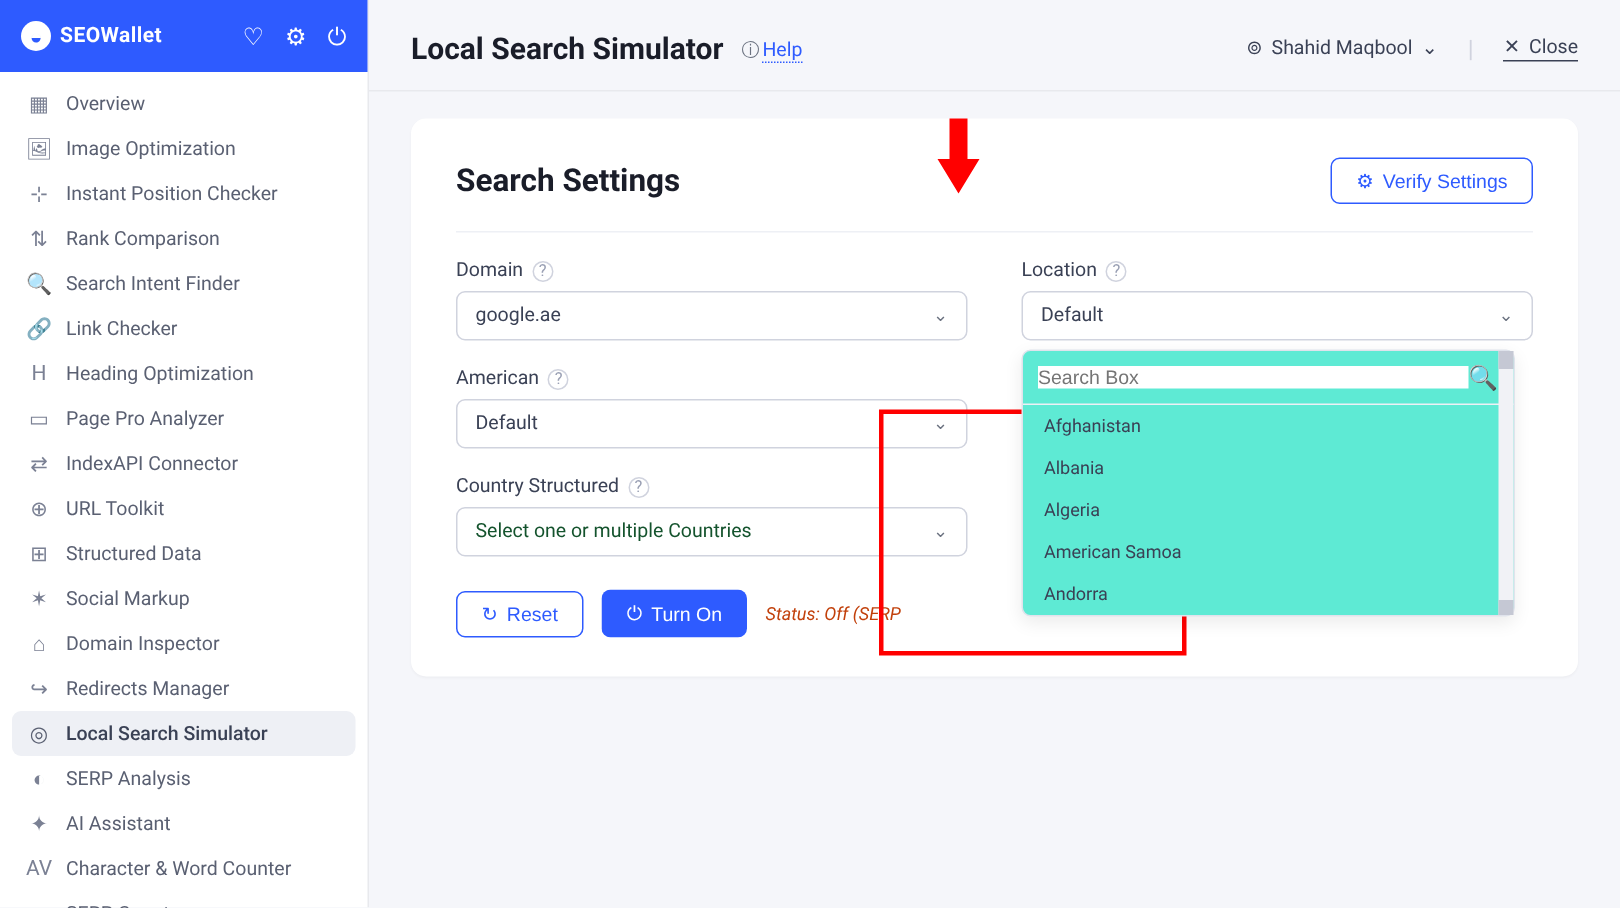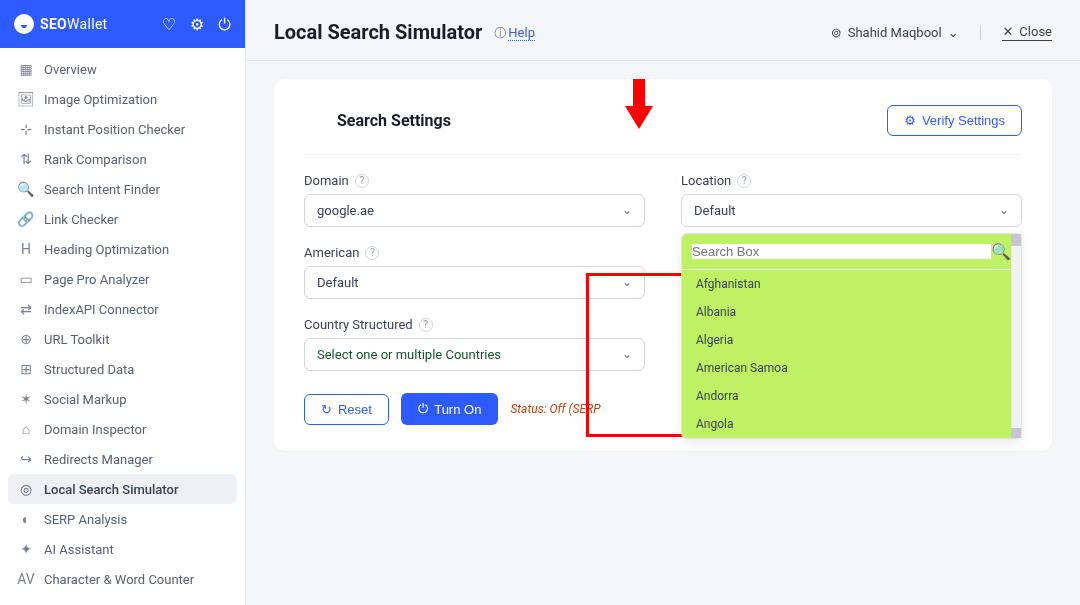--- a/index.html
+++ b/index.html
@@ -3,55 +3,55 @@
 <meta charset="utf-8">
 <style>
 * { box-sizing: border-box; margin: 0; padding: 0; }
 body { font-family: -apple-system, BlinkMacSystemFont, 'Segoe UI', Roboto, sans-serif; background: #f5f6fa; width: 1080px; height: 605px; overflow: hidden; }
 .app { display: flex; height: 605px; }
 .sidebar { width: 246px; background: #fff; border-right: 1px solid #e8e9ed; display: flex; flex-direction: column; }
 .sidebar-header { background: #2e5bff; height: 48px; display: flex; align-items: center; padding: 0 14px; justify-content: space-between; }
 .logo { display: flex; align-items: center; gap: 6px; }
 .logo-mark { width: 20px; height: 20px; background: #fff; border-radius: 50%; display: flex; align-items: center; justify-content: center; color: #2e5bff; font-size: 14px; font-weight: bold; }
 .logo-text { color: #fff; font-size: 14px; font-weight: 700; letter-spacing: .3px; }
-.logo-text .wallet { font-weight: 400; }
+.logo-text .wallet { font-weight: 700; }
 .header-icons { display: flex; gap: 14px; }
 .header-icons span { color: #fff; font-size: 16px; cursor: pointer; }
 .nav { flex: 1; overflow-y: auto; padding: 6px 8px; }
 .nav-item { display: flex; align-items: center; gap: 10px; padding: 7px 10px; font-size: 13px; color: #5a6072; cursor: pointer; border-radius: 6px; }
 .nav-item.active { background: #eef0f5; color: #3a4155; font-weight: 500; }
 .nav-icon { width: 16px; height: 16px; display: flex; align-items: center; justify-content: center; color: #7b8194; font-size: 14px; }
 .nav-item.active .nav-icon { color: #5a6072; }
 .main { flex: 1; display: flex; flex-direction: column; }
 .topbar { padding: 20px 28px 16px; display: flex; align-items: center; justify-content: space-between; border-bottom: 1px solid #e8e9ed; }
 .page-title-wrap { display: flex; align-items: center; gap: 12px; }
 .page-title { font-size: 20px; font-weight: 700; color: #1a1d29; }
 .help { font-size: 13px; color: #2e5bff; border-bottom: 1px dotted #2e5bff; cursor: pointer; }
 .help-icon { font-size: 12px; color: #6b7280; margin-right: 2px; }
 .topbar-right { display: flex; align-items: center; gap: 20px; }
 .user-chip { display: flex; align-items: center; gap: 6px; font-size: 13px; color: #3a4155; cursor: pointer; }
 .close-btn { display: flex; align-items: center; gap: 6px; font-size: 13px; color: #3a4155; cursor: pointer; border-bottom: 1px solid #3a4155; padding-bottom: 1px; }
 .content { padding: 18px 28px; flex: 1; overflow-y: auto; }
 .card { background: #fff; border-radius: 10px; padding: 26px 30px; box-shadow: 0 1px 2px rgba(0,0,0,.04); position: relative; }
 .card-header { display: flex; justify-content: space-between; align-items: center; margin-bottom: 18px; padding-bottom: 18px; border-bottom: 1px solid #eef0f5; }
-.card-title { font-size: 16px; font-weight: 700; color: #1a1d29; margin-left: 33px; }
+.card-title { font-size: 21px; font-weight: 700; color: #1a1d29; }
 .verify-btn { border: 1px solid #2e5bff; color: #2e5bff; background: #fff; padding: 7px 16px; border-radius: 6px; font-size: 13px; font-weight: 500; cursor: pointer; display: flex; align-items: center; gap: 6px; }
 .form-grid { display: grid; grid-template-columns: 1fr 1fr; gap: 18px 36px; }
 .field { display: flex; flex-direction: column; gap: 6px; position: relative; }
 .field-label { font-size: 13px; color: #3a4155; display: flex; align-items: center; gap: 6px; }
 .field-label .q { font-size: 11px; color: #9aa0b4; border: 1px solid #d0d3de; border-radius: 50%; width: 14px; height: 14px; display: inline-flex; align-items: center; justify-content: center; }
 .select, .input { border: 1px solid #d0d3de; border-radius: 6px; padding: 8px 12px; font-size: 13px; color: #3a4155; background: #fff; display: flex; justify-content: space-between; align-items: flex-start; cursor: pointer; }
 .select .chev { color: #6b7280; font-size: 12px; }
 .actions { display: flex; align-items: center; gap: 12px; margin-top: 22px; }
 .btn { padding: 7px 16px; border-radius: 6px; font-size: 13px; font-weight: 500; cursor: pointer; display: flex; align-items: center; gap: 6px; border: 1px solid transparent; }
 .btn-reset { border-color: #2e5bff; color: #2e5bff; background: #fff; }
 .btn-turnon { background: #2e5bff; color: #fff; }
 .status-text { font-size: 12px; color: #c2410c; font-style: italic; text-align: center; }
 
-.dropdown-panel { position: absolute; top: 100%; left: 0; right: 0; background: #bef264; border: 1px solid #e0e3ec; border-radius: 6px; margin-top: 6px; z-index: 20; box-shadow: 0 4px 12px rgba(0,0,0,.08); }
+.dropdown-panel { position: absolute; top: 100%; left: 0; right: 12px; background: #5eead4; border: 1px solid #e0e3ec; border-radius: 6px; margin-top: 6px; z-index: 20; box-shadow: 0 4px 12px rgba(0,0,0,.08); }
 .dropdown-search { padding: 8px 10px; border-bottom: 1px solid #eef0f5; display: flex; align-items: center; }
 .dropdown-search input { flex: 1; border: none; outline: none; font-size: 13px; color: #6b7280; }
 .dropdown-list { max-height: 170px; overflow-y: auto; }
 .dropdown-item { padding: 7px 14px; font-size: 12px; color: #3a4155; cursor: pointer; }
 .scrollbar-fake { position: absolute; right: 0; top: 0; bottom: 0; width: 10px; background: #f1f2f6; }
 .scrollbar-thumb-top { position: absolute; right: 0; top: 0; width: 10px; height: 12px; background: #c5c8d4; }
 .scrollbar-thumb-bottom { position: absolute; right: 0; bottom: 0; width: 10px; height: 10px; background: #c5c8d4; }
 
 .highlight-box { position: absolute; border: 3px solid #ff0000; pointer-events: none; }
 
@@ -208,21 +208,20 @@
               <div class="dropdown-search">
                 <input type="text" placeholder="Search Box" style="">
                 <span style="color:#2e5bff">🔍</span>
               </div>
               <div class="dropdown-list">
                 <div class="dropdown-item">Afghanistan</div>
                 <div class="dropdown-item">Albania</div>
                 <div class="dropdown-item">Algeria</div>
                 <div class="dropdown-item">American Samoa</div>
                 <div class="dropdown-item">Andorra</div>
-                <div class="dropdown-item">Angola</div>
               </div>
               <div class="scrollbar-fake"></div>
               <div class="scrollbar-thumb-top"></div>
               <div class="scrollbar-thumb-bottom"></div>
             </div>
           </div>
 
           <div class="field">
             <label class="field-label">
                 <span>American</span>

